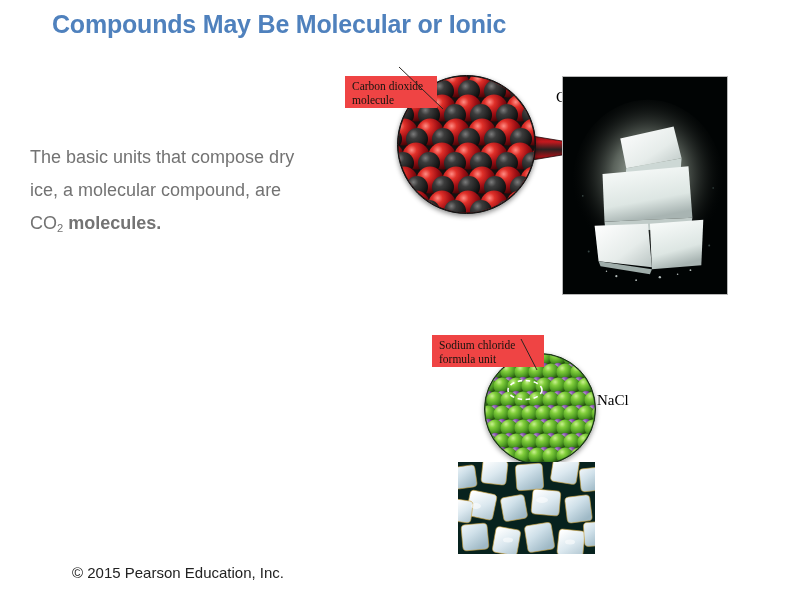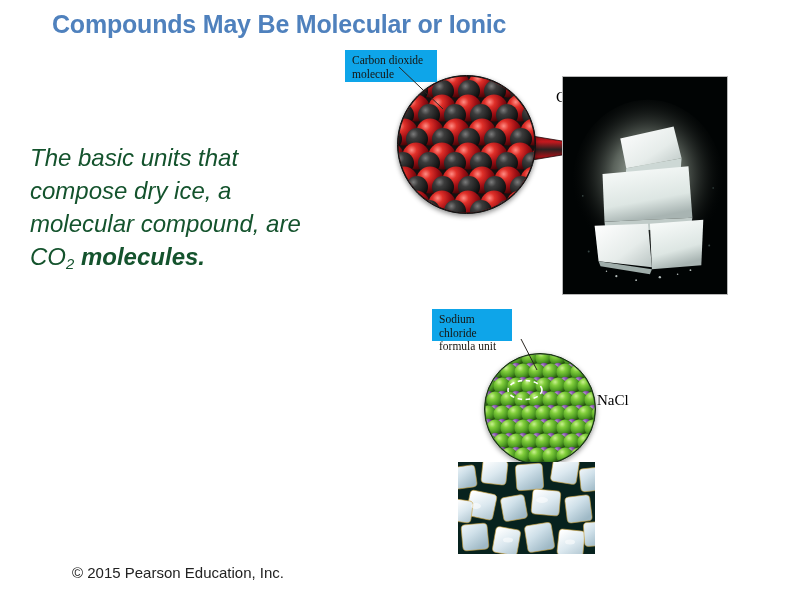--- a/index.html
+++ b/index.html
@@ -15,43 +15,44 @@
   
   .slide-title{
     position:absolute;left:52px;top:10px;width:700px;
     font-size:25px;font-weight:bold;color:#4f81bd;
     letter-spacing:-0.2px;white-space:nowrap;
   }
 
   
   .body-text{
     position:absolute;left:30px;top:141px;width:275px;
-    font-size:24px;color:#14532d;line-height:33px;font-style:italic;
+    font-size:18px;color:#737373;line-height:33px;
   }
   .para{margin:0 0 6px 0;}
   .para .b{font-weight:bold;}
   sub{font-size:0.62em;vertical-align:baseline;position:relative;top:0.30em;}
 
   
   .copyright{
     position:absolute;left:72px;top:564px;
     font-size:15px;color:#222;font-family:"Liberation Sans", sans-serif;
   }
 
   
   .callout{
-    position:absolute;background:#0ea5e9;
+    position:absolute;background:#ef4444;
     font-family:"Liberation Serif", serif;
     font-size:11.5px;color:#17140f;line-height:13.5px;
     padding:4px 6px 4px 7px;
     box-sizing:border-box;
     white-space:pre-line;
+    margin-top:26px;
   }
   #callout-co2{left:345px;top:50px;width:92px;height:32px;}
-  #callout-nacl{left:432px;top:309px;width:80px;height:32px;}
+  #callout-nacl{left:432px;top:309px;width:112px;height:32px;}
 
   
   .leader{position:absolute;}
 
   
   .formula{
     position:absolute;font-family:"Liberation Serif", serif;
     font-size:15px;color:#000;
   }
   #label-co2{left:518px;top:89px;margin-left:38px;}

